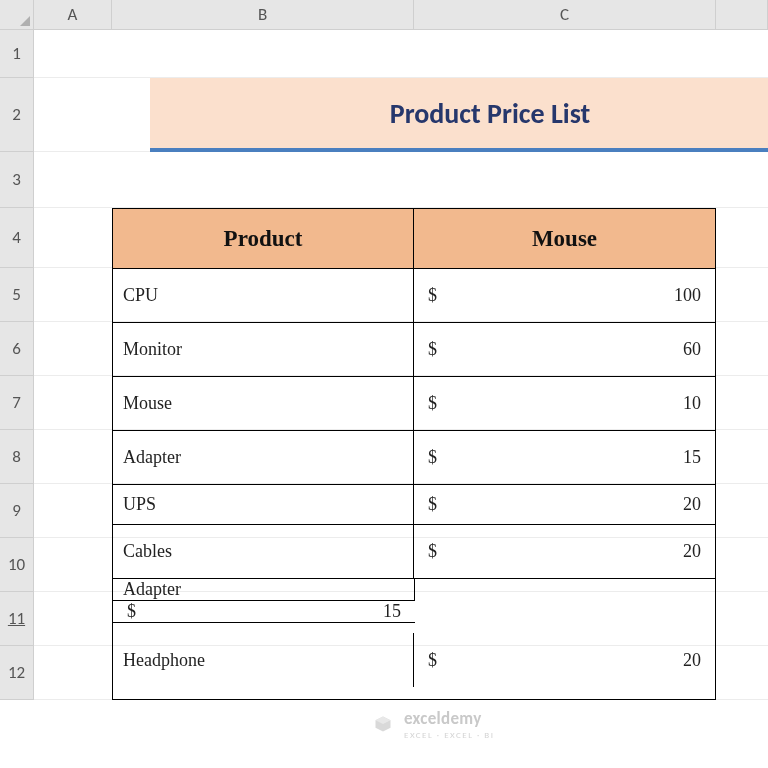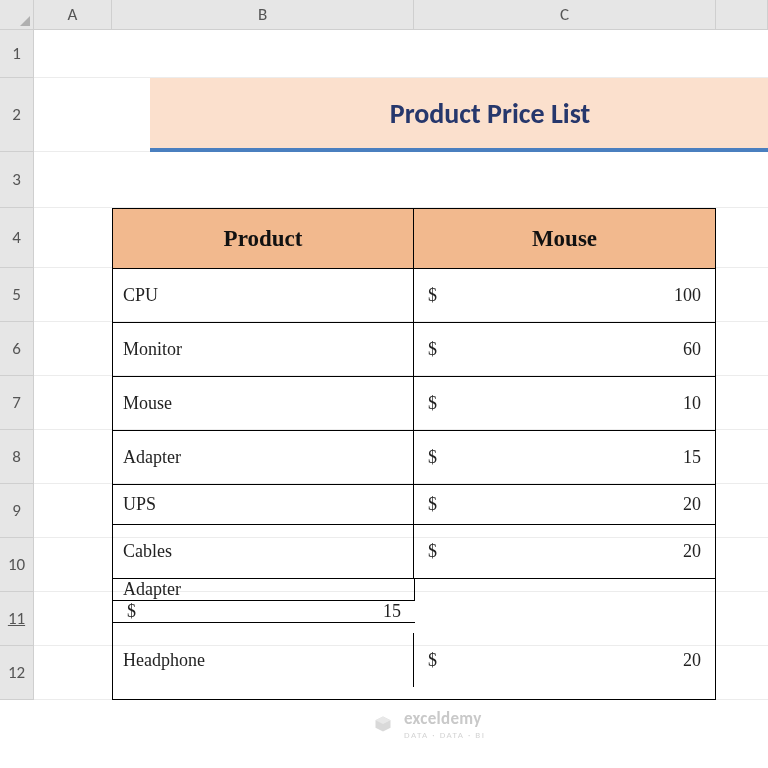--- a/index.html
+++ b/index.html
@@ -269,18 +269,18 @@
         </div>
       </div>
 
     <div class="watermark" id="watermark" style="left: 340px; top: 678px;">
       <svg class="logo" viewBox="0 0 24 24">
         <polygon points="12,2 22,7 22,17 12,22 2,17 2,7" fill="#d9d9d9"></polygon>
         <polygon points="12,2 22,7 12,12 2,7" fill="#e8e8e8"></polygon>
       </svg>
       <div>
         <div>exceldemy</div>
-        <div class="sub">DATA · DATA · BI</div>
+        <div class="sub">EXCEL · EXCEL · BI</div>
       </div>
     </div>
 
   </div>
 </div>
 
 </body></html>

